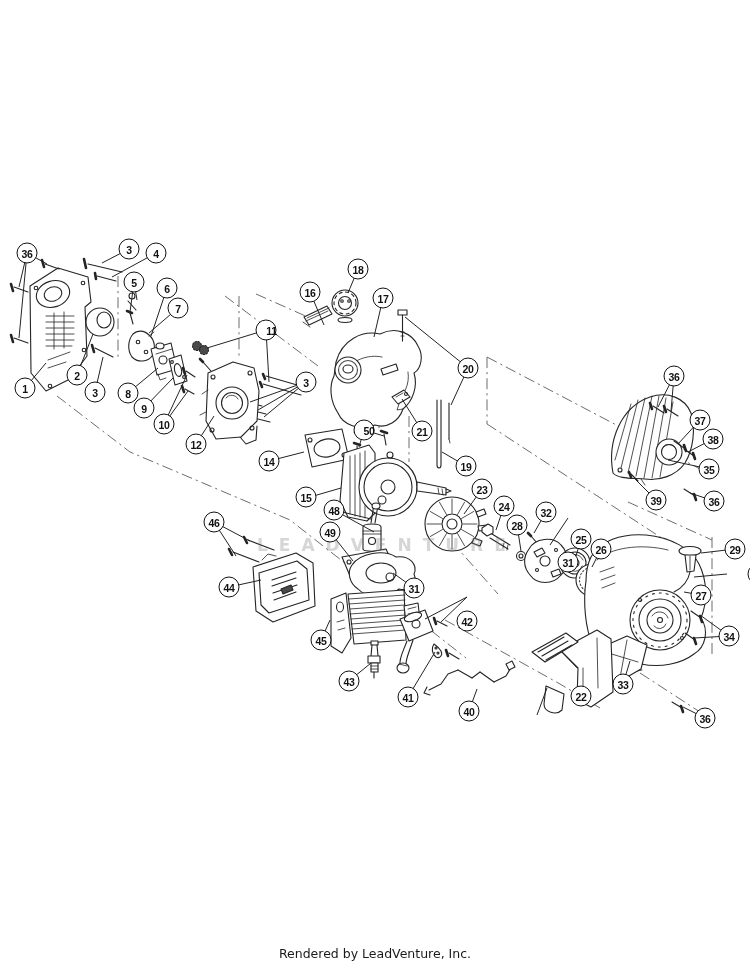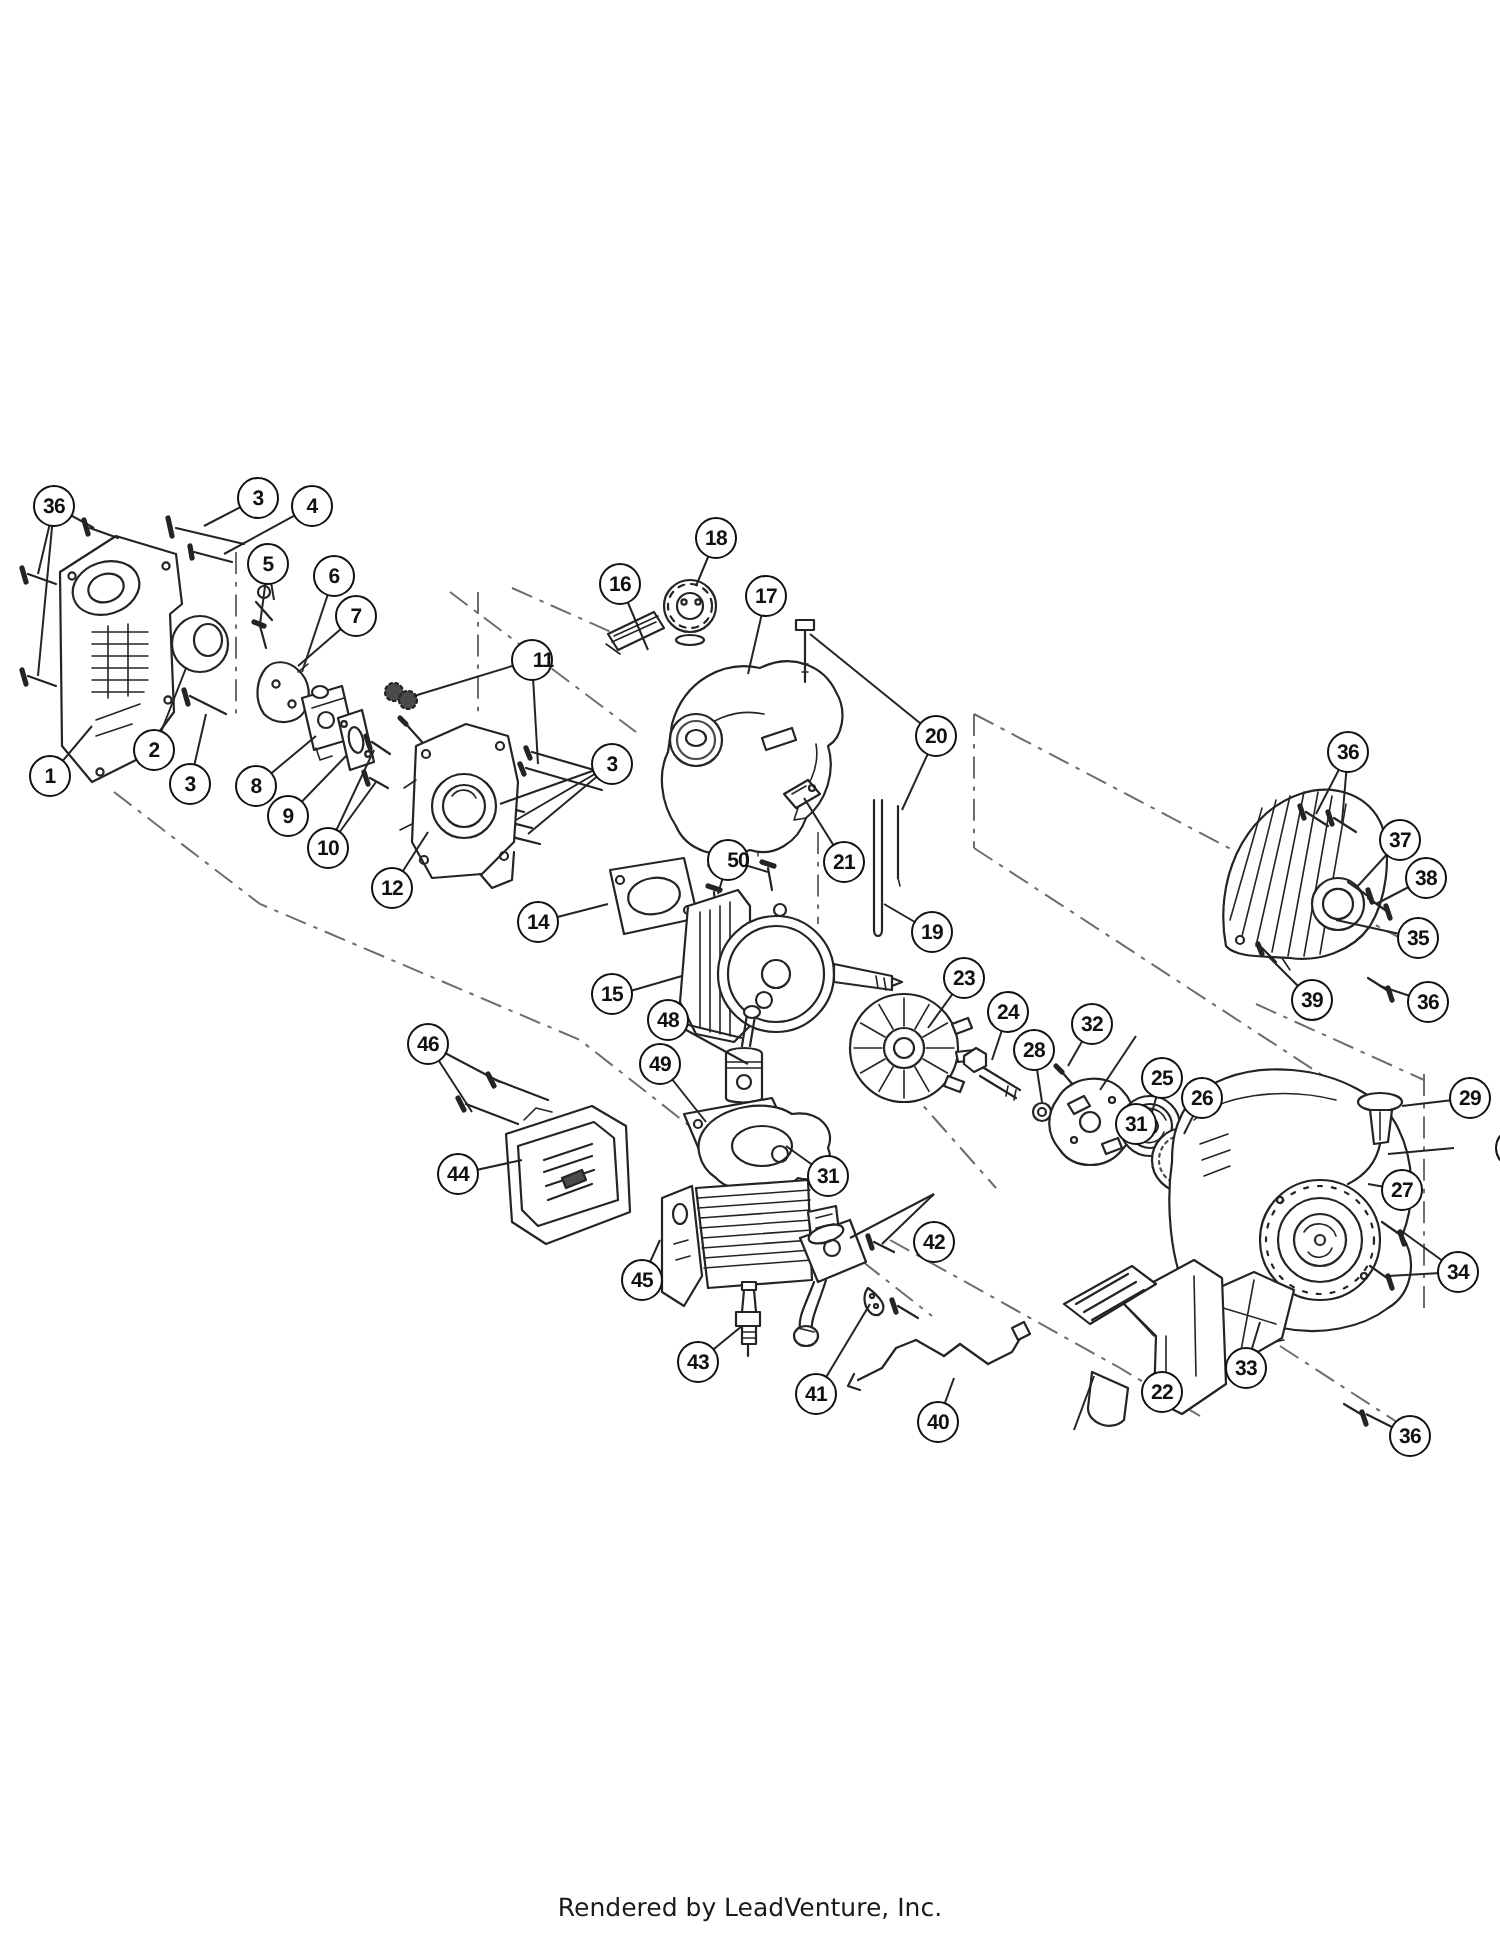--- a/index.html
+++ b/index.html
@@ -498,20 +498,21 @@
         <line x1="321" y1="640" x2="330" y2="620"></line>
         <line x1="414" y1="588" x2="393" y2="573"></line>
         <line x1="467" y1="597" x2="441" y2="622"></line>
         <line x1="467" y1="597" x2="425" y2="619"></line>
         <line x1="349" y1="681" x2="371" y2="663"></line>
         <line x1="408" y1="697" x2="435" y2="652"></line>
         <line x1="469" y1="711" x2="477" y2="689"></line>
       </g>
   </svg>
 
+  <div id="watermark">LEADVENTURE</div>
 
   <div id="balloons">
       <div class="balloon" style="left: 27px; top: 253px;">36</div>
       <div class="balloon" style="left: 129px; top: 249px;">3</div>
       <div class="balloon" style="left: 156px; top: 253px;">4</div>
       <div class="balloon" style="left: 134px; top: 282px;">5</div>
       <div class="balloon" style="left: 167px; top: 288px;">6</div>
       <div class="balloon" style="left: 178px; top: 308px;">7</div>
       <div class="balloon" style="left: 25px; top: 388px;">1</div>
       <div class="balloon" style="left: 77px; top: 375px;">2</div>

